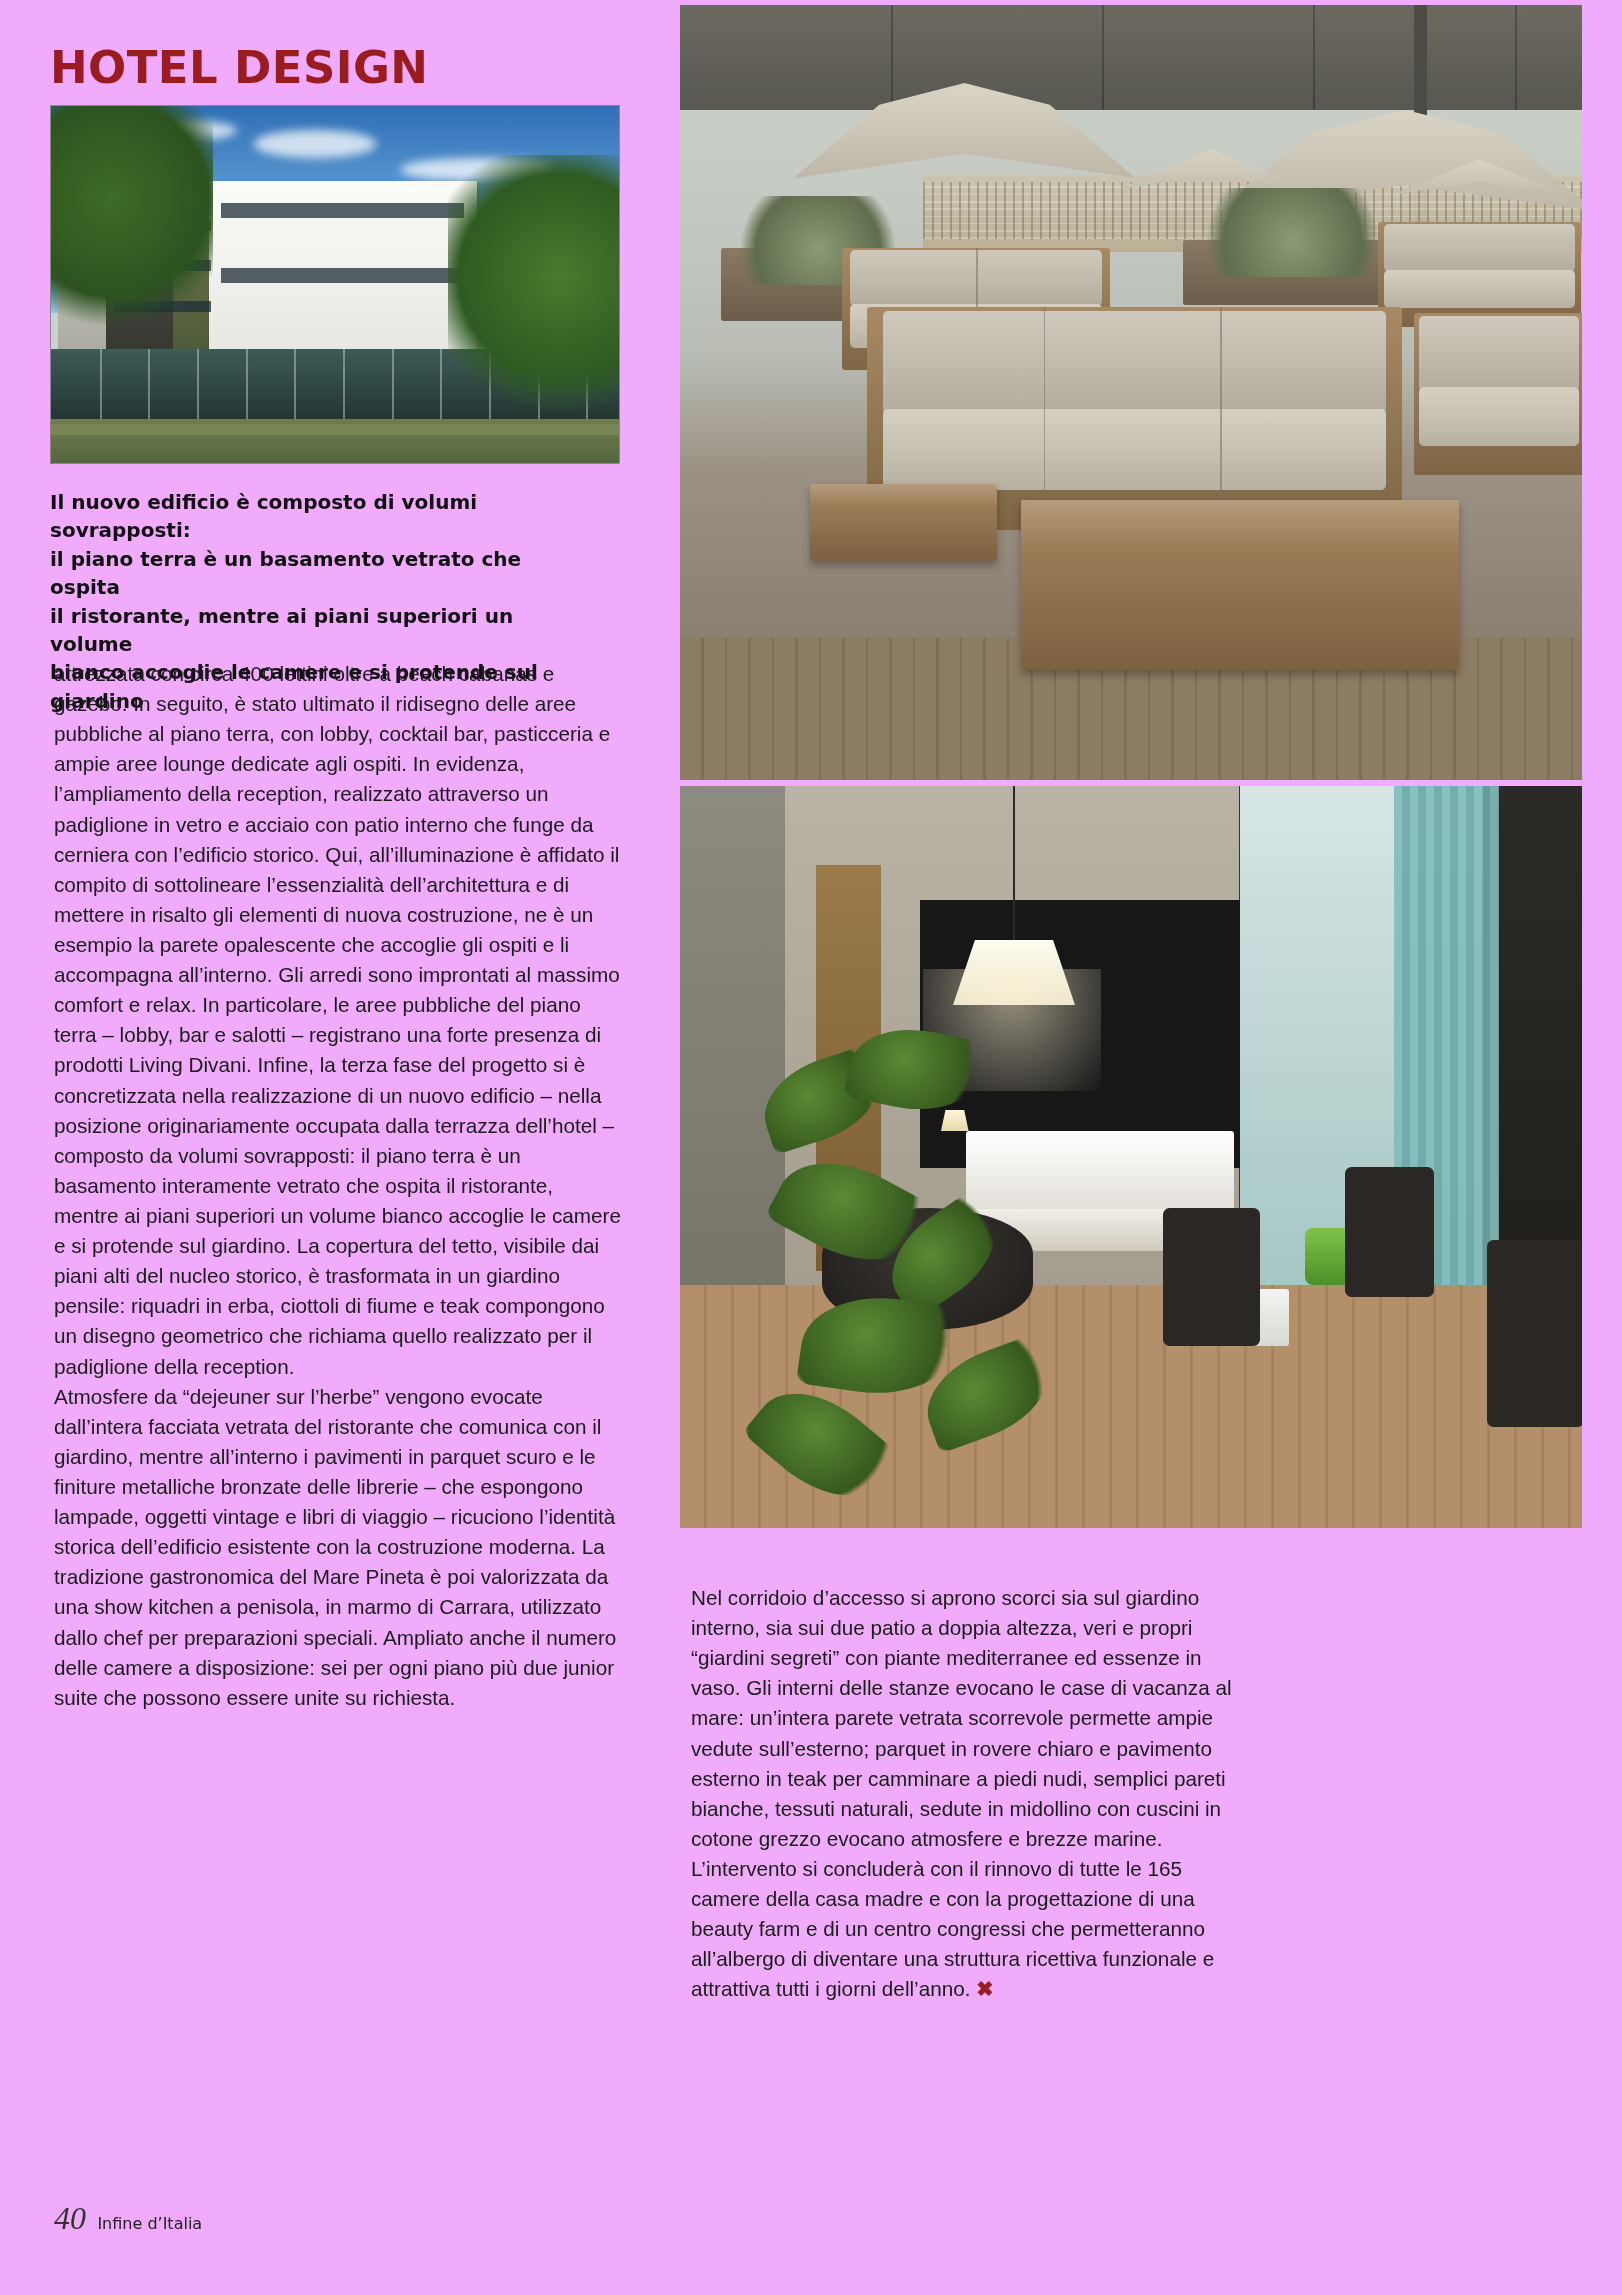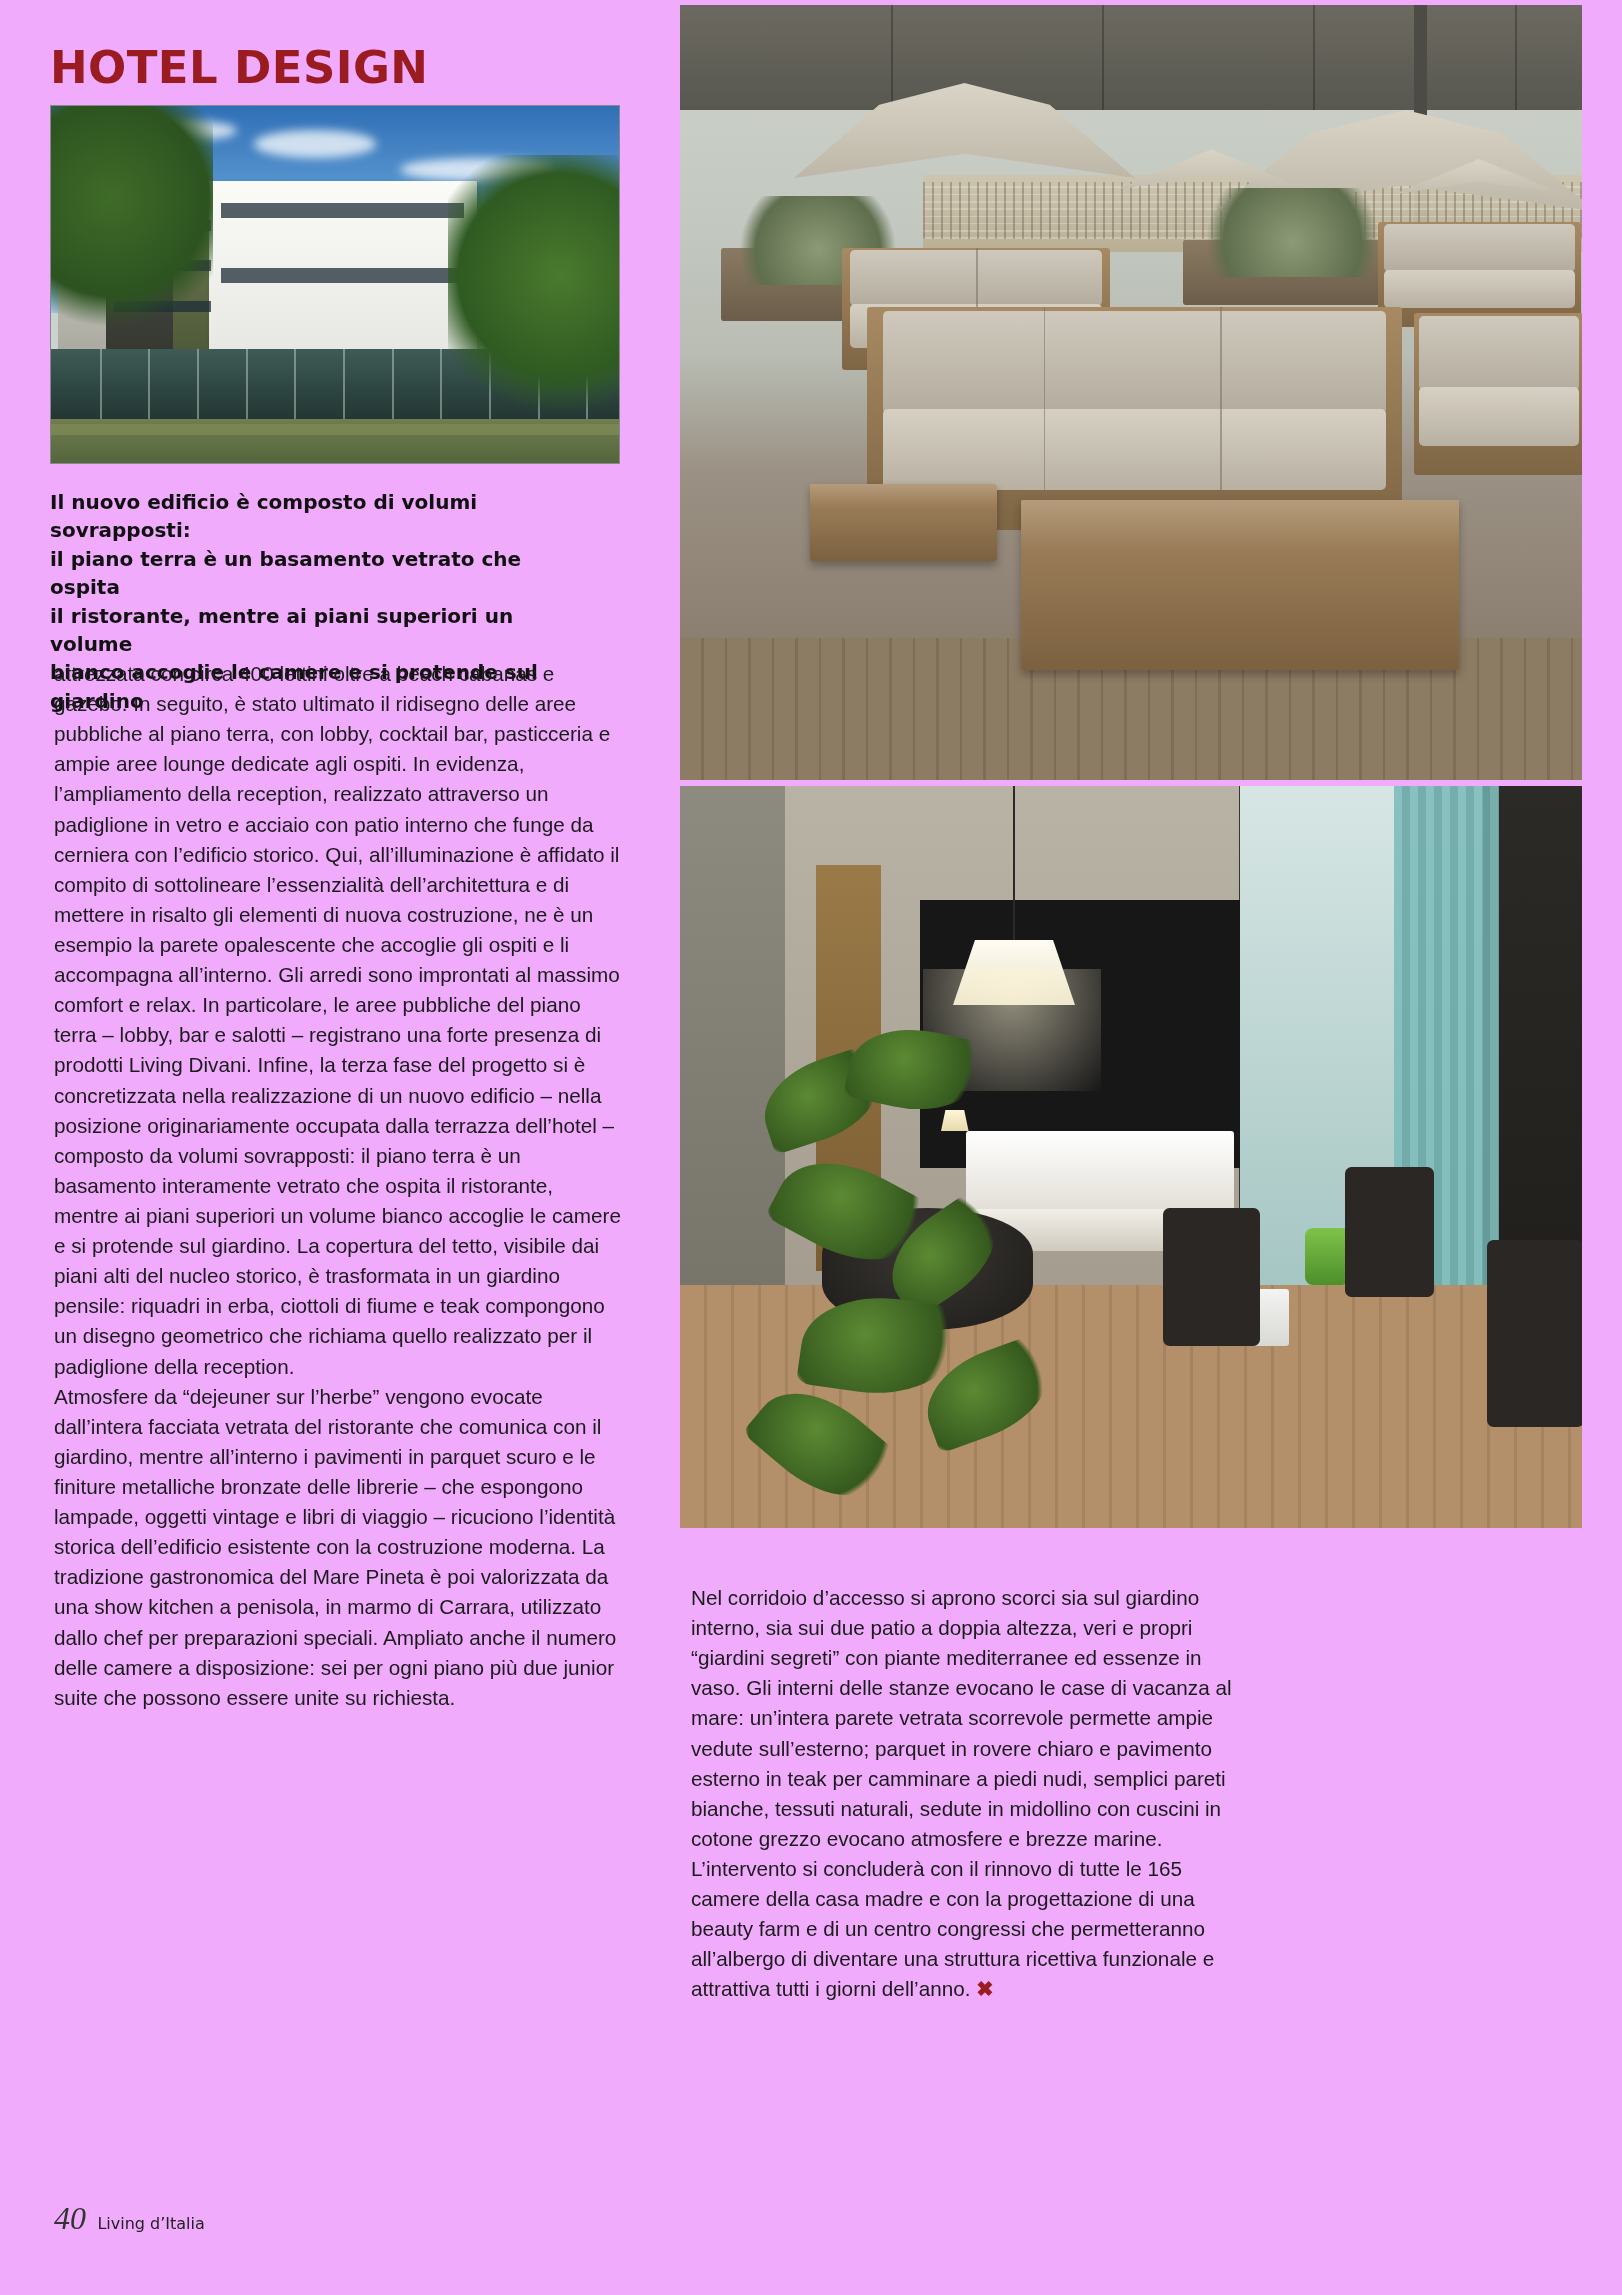--- a/index.html
+++ b/index.html
@@ -515,17 +515,17 @@
       <div class="leaf" style="left:0px;   top:373px; width:138px; height:85px; transform:rotate(40deg);"></div>
     </div>
   </div>
 
   <div class="body-right">
     <p><span>Nel corridoio d’accesso si aprono scorci sia sul giardino interno, sia sui due patio a doppia altezza, veri e propri “giardini segreti” con piante mediterranee ed essenze in vaso. Gli interni delle stanze evocano le case di vacanza al mare: un’intera parete vetrata scorrevole permette ampie vedute sull’esterno; parquet in rovere chiaro e pavimento esterno in teak per camminare a piedi nudi, semplici pareti bianche, tessuti naturali, sedute in midollino con cuscini in cotone grezzo evocano atmosfere e brezze marine. L’intervento si concluderà con il rinnovo di tutte le 165 camere della casa madre e con la progettazione di una beauty farm e di un centro congressi che permetteranno all’albergo di diventare una struttura ricettiva funzionale e attrattiva tutti i giorni dell’anno.</span> <span class="end-mark">✖</span></p>
   </div>
 
   <div class="footer">
     <div class="folio">40</div>
-    <div class="magazine">Living d’Italia</div>
+    <div class="magazine">Infine d’Italia</div>
   </div>
 
 </div>
 
 
 </body></html>

